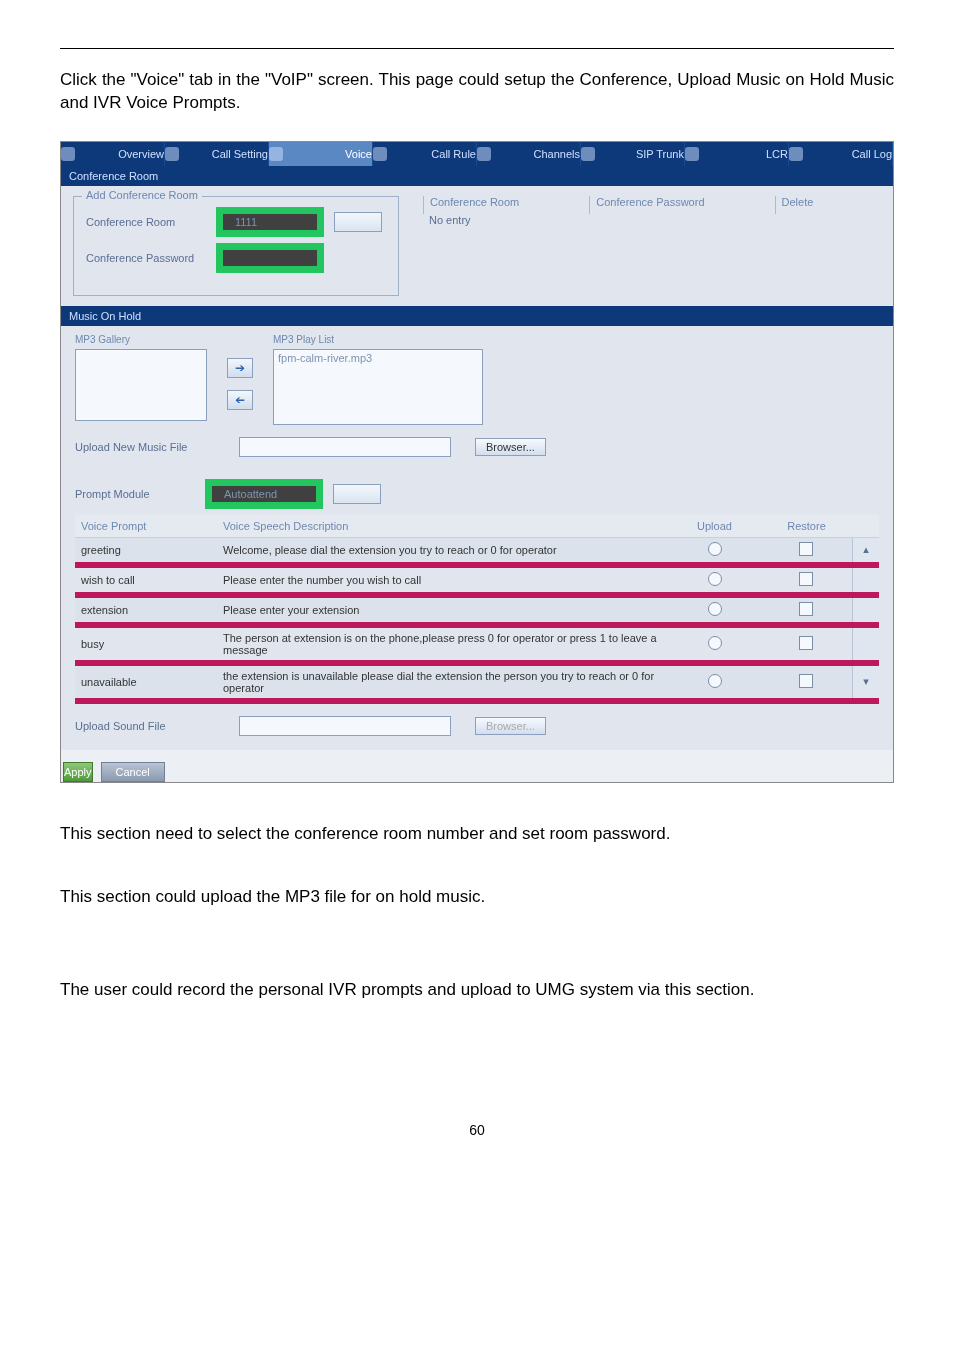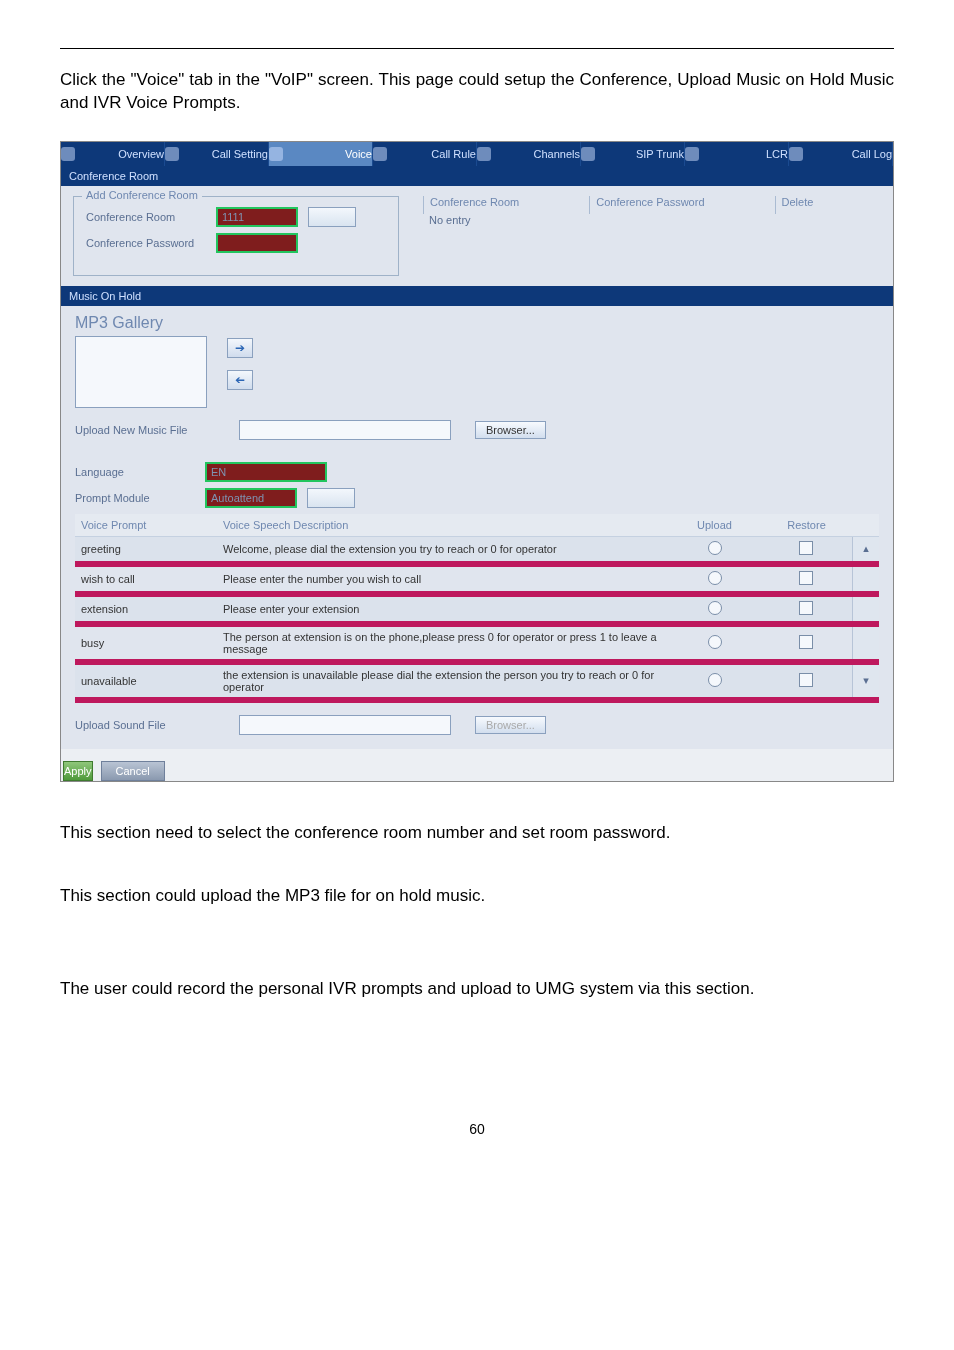--- a/index.html
+++ b/index.html
@@ -89,25 +89,25 @@
     align-items: center;
     margin-bottom: 6px;
     gap: 10px;
   }
   .form-label {
     width: 120px;
     color: #5a6f92;
     font-size: 11px;
   }
   .input-text {
-    border: 2px solid #22c55e;
-    background: #7f1d1d;
+    border: 7px solid #22c55e;
+    background: #404040;
     color: #7f93b1;
     font-size: 11px;
-    padding: 2px 4px;
+    padding: 2px 12px;
     width: 70px;
   }
   .select-basic {
     border: 1px solid #8aa0be;
     background: linear-gradient(#f3f7fc,#d9e4f0);
     width: 46px;
     height: 18px;
   }
   .conf-list {
     margin-left: 350px;
@@ -133,21 +133,21 @@
     background: #e0e5ee;
     padding: 8px 14px 14px 14px;
   }
   .moh-top {
     display: flex;
     align-items: flex-start;
     gap: 20px;
   }
   .moh-col-head {
     color: #6f88b0;
-    font-size: 16px;
+    font-size: 10px;
   }
   .mp3-gallery {
     border: 1px solid #8aa0be;
     background: #f5f8fc;
     width: 130px;
     height: 70px;
     margin-top: 4px;
   }
   .mp3-playlist {
     border: 1px solid #8aa0be;
@@ -347,33 +347,33 @@
     <div class="moh-body">
       <div class="moh-top">
         <div>
           <div class="moh-col-head">MP3 Gallery</div>
           <div class="mp3-gallery"></div>
         </div>
         <div class="arrow-wrap">
           <div class="arrow-btn">➔</div>
           <div class="arrow-btn" style="transform:scaleX(-1)">➔</div>
         </div>
+        <div>
+          <div class="moh-col-head">MP3 Play List</div>
+          <div class="mp3-playlist"><span>fpm-calm-river.mp3</span></div>
+        </div>
       </div>
       <div class="upload-row">
         <span class="form-label" style="width:140px">Upload New Music File</span>
         <div class="file-display"></div>
         <button class="btn">Browser...</button>
       </div>
     </div>
 
     <div class="ivr-body">
-      <div class="form-row">
-        <span class="form-label">Language</span>
-        <input class="input-text" style="width: 110px;" value="EN">
-      </div>
       <div class="form-row">
         <span class="form-label">Prompt Module</span>
         <input class="input-text" style="width: 80px;" value="Autoattend">
         <span class="select-basic"></span>
       </div>
 
       <table class="table">
         <thead>
           <tr>
             <th style="width:130px">Voice Prompt</th>

